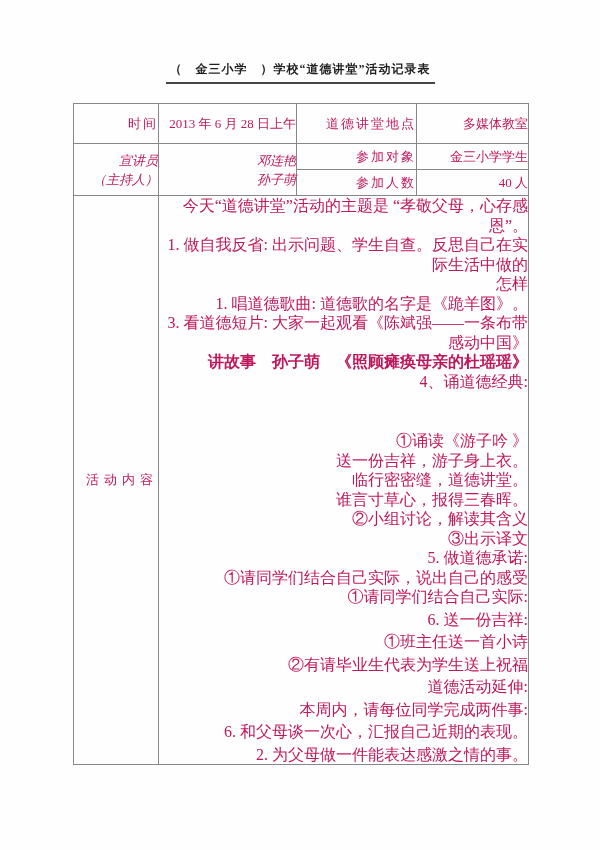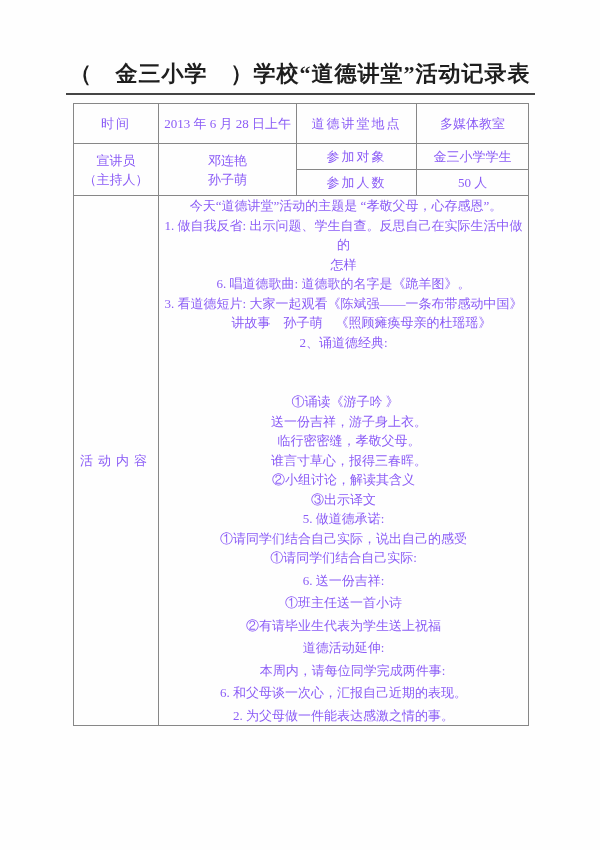--- a/index.html
+++ b/index.html
@@ -3,45 +3,45 @@
 <meta charset="utf-8">
 <style>
   html,body{margin:0;padding:0;background:#fff;}
   .page{
     position:relative;width:600px;height:850px;background:#fefefe;
     font-family:"Liberation Serif","DejaVu Serif",serif;color:#2a2a2a;
     overflow:hidden;
   }
   .title-wrap{position:absolute;top:59px;left:0;width:100%;text-align:center;}
   .doc-title{
-    display:inline-block;font-size:22px;font-weight:bold;letter-spacing:1px;
+    display:inline-block;font-size:12px;font-weight:bold;letter-spacing:1px;
     color:#1e1e1e;border-bottom:2px solid #454545;padding:0 4px 4px 4px;
   }
   table.doc-table{
     position:absolute;left:73px;top:103px;border-collapse:collapse;table-layout:fixed;
   }
   .doc-table td{
-    border:1px solid #878787;font-size:13px;text-align:center;
-    vertical-align:middle;padding:0;color:#8b5cf6;
+    border:1px solid #878787;font-size:13px;text-align:right;
+    vertical-align:middle;padding:0;color:#be185d;
   }
   tr.r1{height:40px;}
   tr.r2{height:26px;}
   tr.r3{height:487px;}
   .lbl{letter-spacing:2px;}
   .lbl-content{letter-spacing:5px;margin-left:8px;}
-  .two-line div{line-height:19px;}
+  .two-line div{line-height:19px;font-style:italic;}
   .content-cell{
     vertical-align:top;text-align:left;padding:4px 6px 0 4px;
   }
-  .line{line-height:19.5px;font-size:13px;}
+  .line{line-height:19.5px;font-size:16px;}
   .i05{padding-left:5px;}
   .i04{padding-left:3px;margin-top:40px;}
   .i1{padding-left:11px;}
   .i2{padding-left:18px;}
-  .i3{padding-left:36px;}
+  .i3{padding-left:36px;font-weight:bold;}
   .sp{margin-top:3px;}
 </style>
 </head>
 <body>
 
 <div class="page">
 
   <div class="title-wrap">
     <span class="doc-title">（　金三小学　）学校“道德讲堂”活动记录表</span>
   </div>
@@ -67,37 +67,37 @@
       </td>
       <td rowspan="2" class="two-line">
         <div>邓连艳</div>
         <div>孙子萌</div>
       </td>
       <td class="lbl">参加对象</td>
       <td>金三小学学生</td>
     </tr>
     <tr class="r2">
       <td class="lbl">参加人数</td>
-      <td>50 人</td>
+      <td>40 人</td>
     </tr>
     <tr class="r3">
       <td class="lbl-content">活动内容</td>
       <td colspan="3" class="content-cell">
         <div>
 
         <div class="line i05">今天“道德讲堂”活动的主题是 “孝敬父母，心存感恩”。</div>
               <div class="line">1. 做自我反省: 出示问题、学生自查。反思自己在实际生活中做的</div>
               <div class="line">怎样</div>
-              <div class="line">6. 唱道德歌曲: 道德歌的名字是《跪羊图》。</div>
+              <div class="line">1. 唱道德歌曲: 道德歌的名字是《跪羊图》。</div>
               <div class="line">3. 看道德短片: 大家一起观看《陈斌强——一条布带感动中国》</div>
               <div class="line i3">讲故事　孙子萌　《照顾瘫痪母亲的杜瑶瑶》</div>
-              <div class="line">2、诵道德经典:</div>
+              <div class="line">4、诵道德经典:</div>
               <div class="line i04">①诵读《游子吟 》</div>
               <div class="line i1">送一份吉祥，游子身上衣。</div>
-              <div class="line i1">临行密密缝，孝敬父母。</div>
+              <div class="line i1">临行密密缝，道德讲堂。</div>
               <div class="line i1">谁言寸草心，报得三春晖。</div>
               <div class="line">②小组讨论，解读其含义</div>
               <div class="line">③出示译文</div>
               <div class="line">5. 做道德承诺:</div>
               <div class="line">①请同学们结合自己实际，说出自己的感受</div>
               <div class="line">①请同学们结合自己实际:</div>
               <div class="line sp">6. 送一份吉祥:</div>
               <div class="line sp">①班主任送一首小诗</div>
               <div class="line sp">②有请毕业生代表为学生送上祝福</div>
               <div class="line sp">道德活动延伸:</div>

